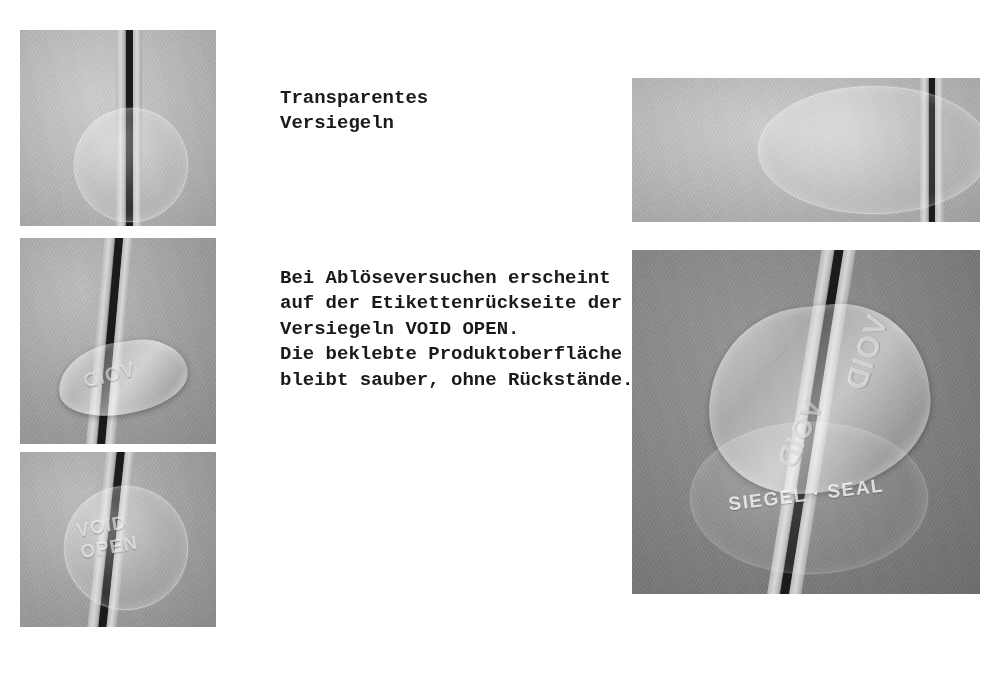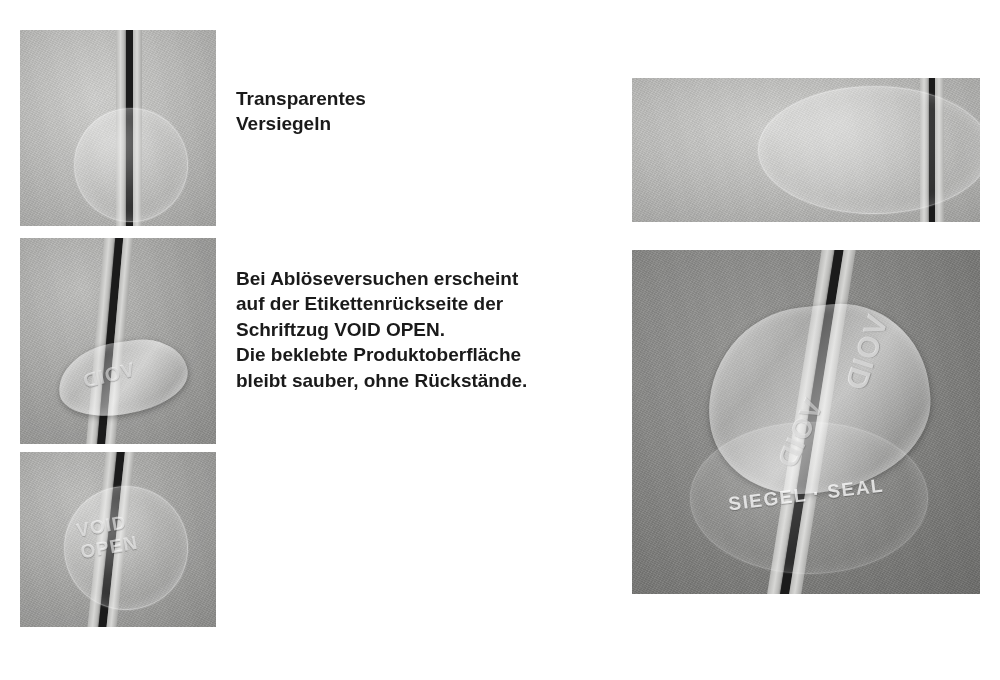--- a/index.html
+++ b/index.html
@@ -89,25 +89,26 @@
   .peel {
     position: absolute;
     background:
       linear-gradient(135deg, rgba(255,255,255,0.55) 0%, rgba(235,235,235,0.30) 30%, rgba(255,255,255,0.50) 55%, rgba(210,210,210,0.28) 80%, rgba(255,255,255,0.45) 100%);
     box-shadow: 0 2px 6px rgba(0,0,0,0.30), inset 0 0 12px rgba(255,255,255,0.35);
   }
 
   
   .txt {
     position: absolute;
-    font-family: Liberation Sans, sans-serif;
+    font-family: Liberation Mono, monospace;
     font-weight: bold;
     color: #1a1a1a;
     line-height: 1.34;
     white-space: pre-line;
+    margin-left: 44px;
   }
 </style>
 </head>
 <body>
 
 <div class="page">
 
   <div class="photo" style="left:20px; top:30px; width:196px; height:196px;">
     <div class="surface light"></div>
     <div class="seam-edge" style="left:96px; top:0; width:10px; height:100%;"></div>
@@ -157,18 +158,18 @@
 
     <div class="seal-round" style="left:58px; top:172px; width:236px; height:150px; border-radius:50%; opacity:0.55;"></div>
     <div class="seal-text" style="left:96px; top:234px; font-size:19px; letter-spacing:1.5px; transform:rotate(-7deg); color:rgba(255,255,255,0.78);">SIEGEL · SEAL</div>
   </div>
 
   <div class="txt" style="left:236px; top:86px; width:370px; font-size:19px;">Transparentes
 Versiegeln</div>
 
   <div class="txt" style="left:236px; top:266px; width:390px; font-size:19px;">Bei Ablöseversuchen erscheint
 auf der Etikettenrückseite der
-Schriftzug VOID OPEN.
+Versiegeln VOID OPEN.
 Die beklebte Produktoberfläche
 bleibt sauber, ohne Rückstände.</div>
 
 
 </div>
 
 </body></html>

